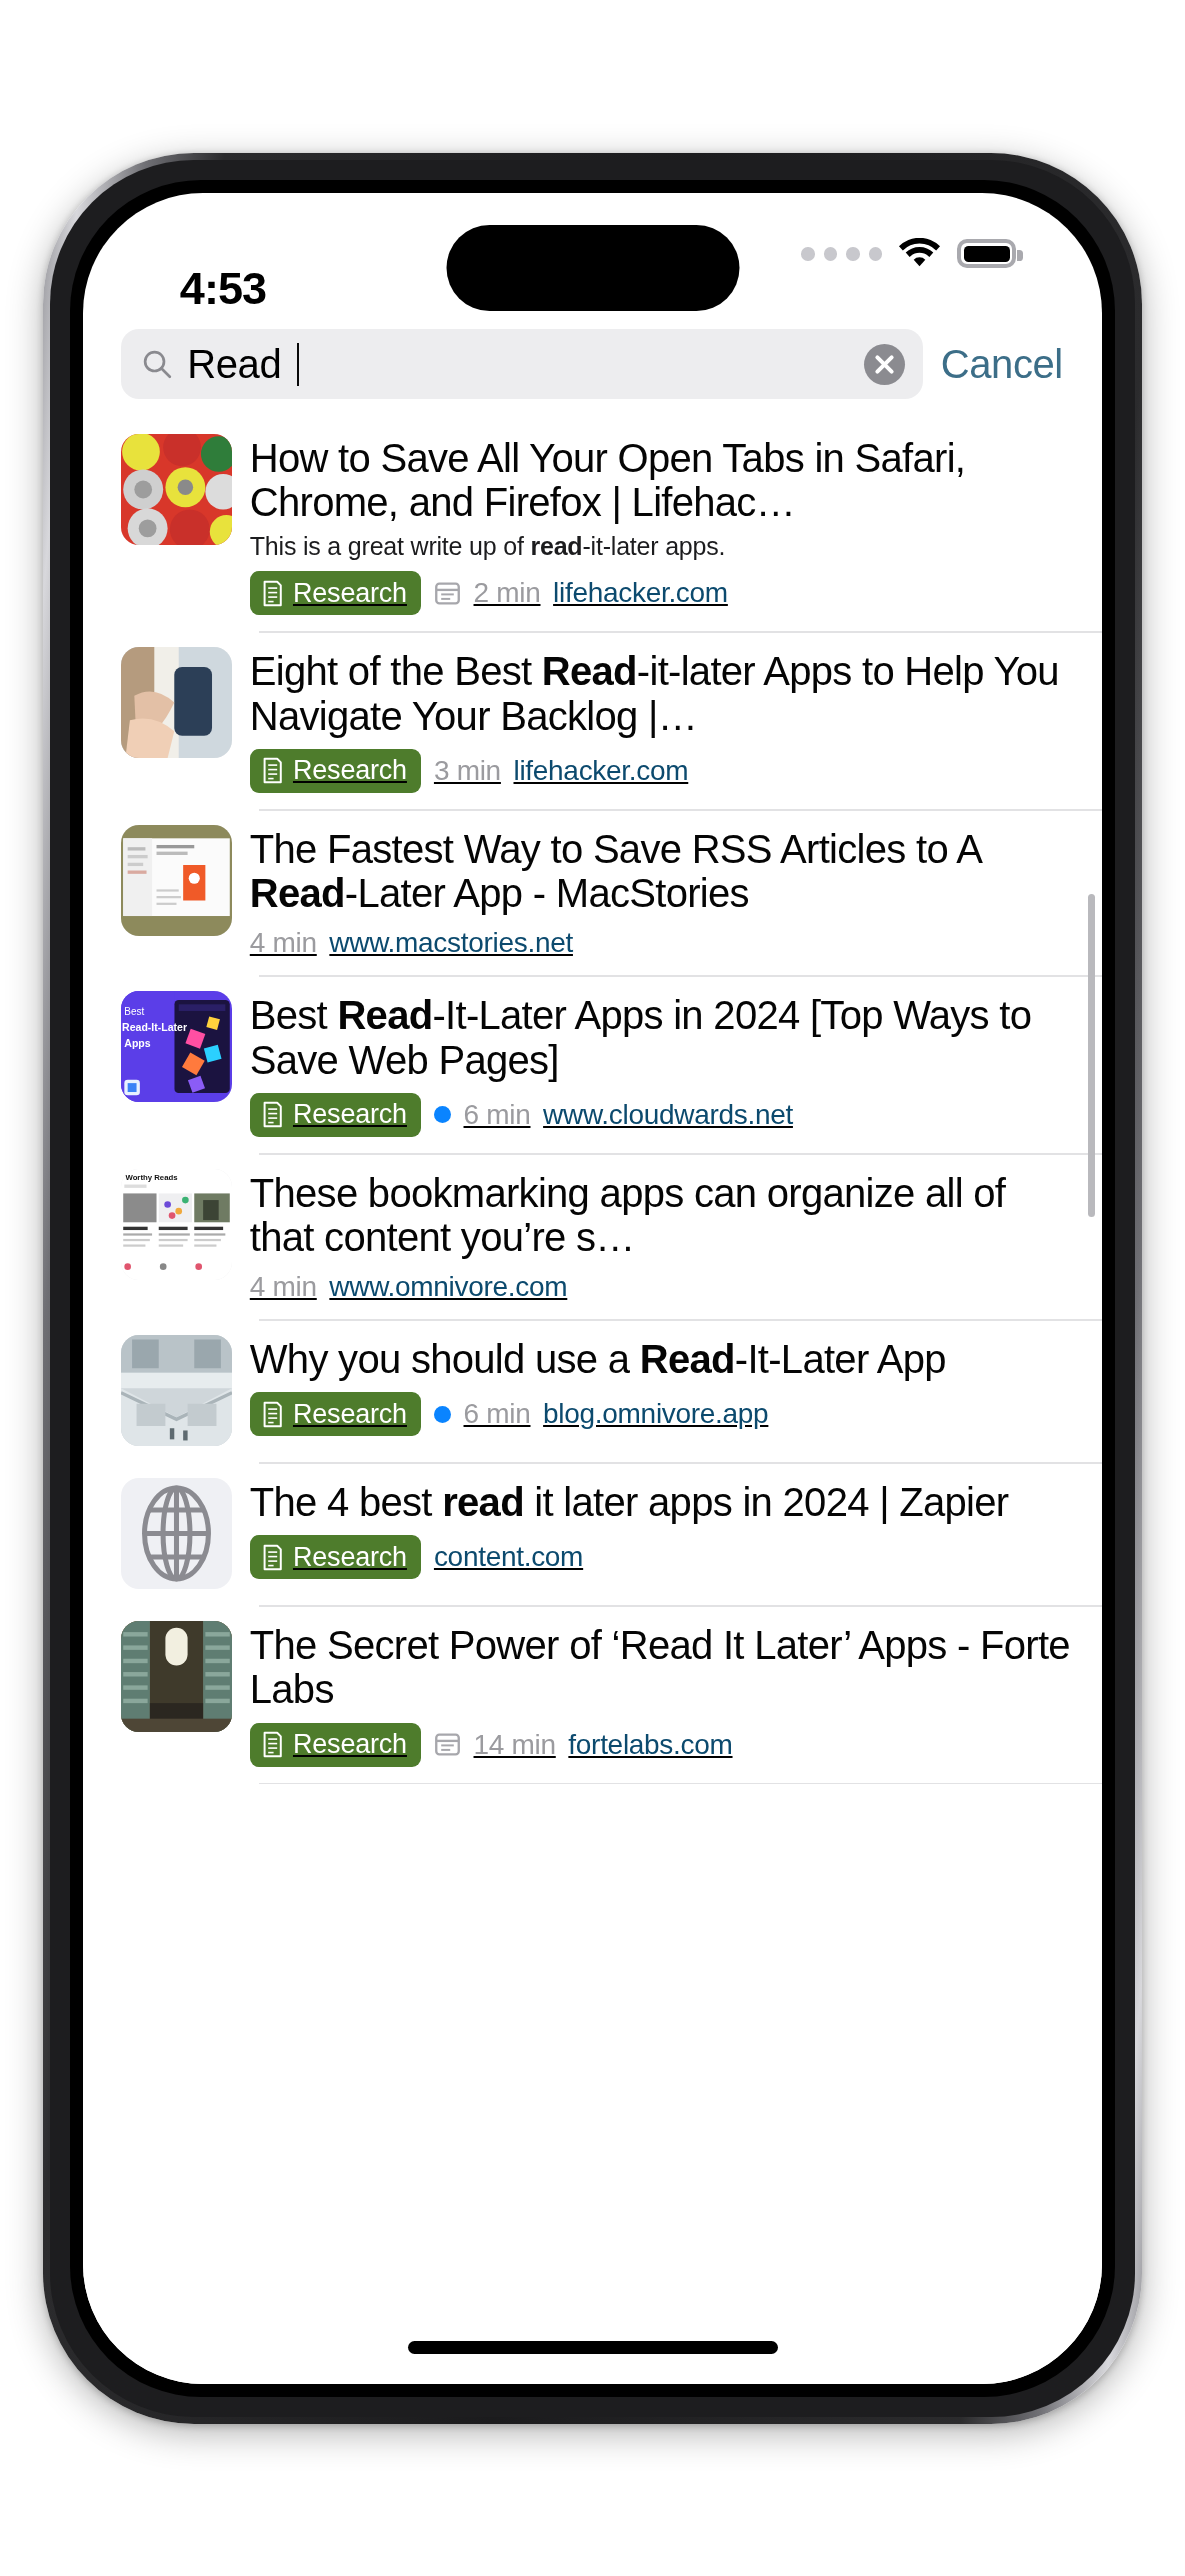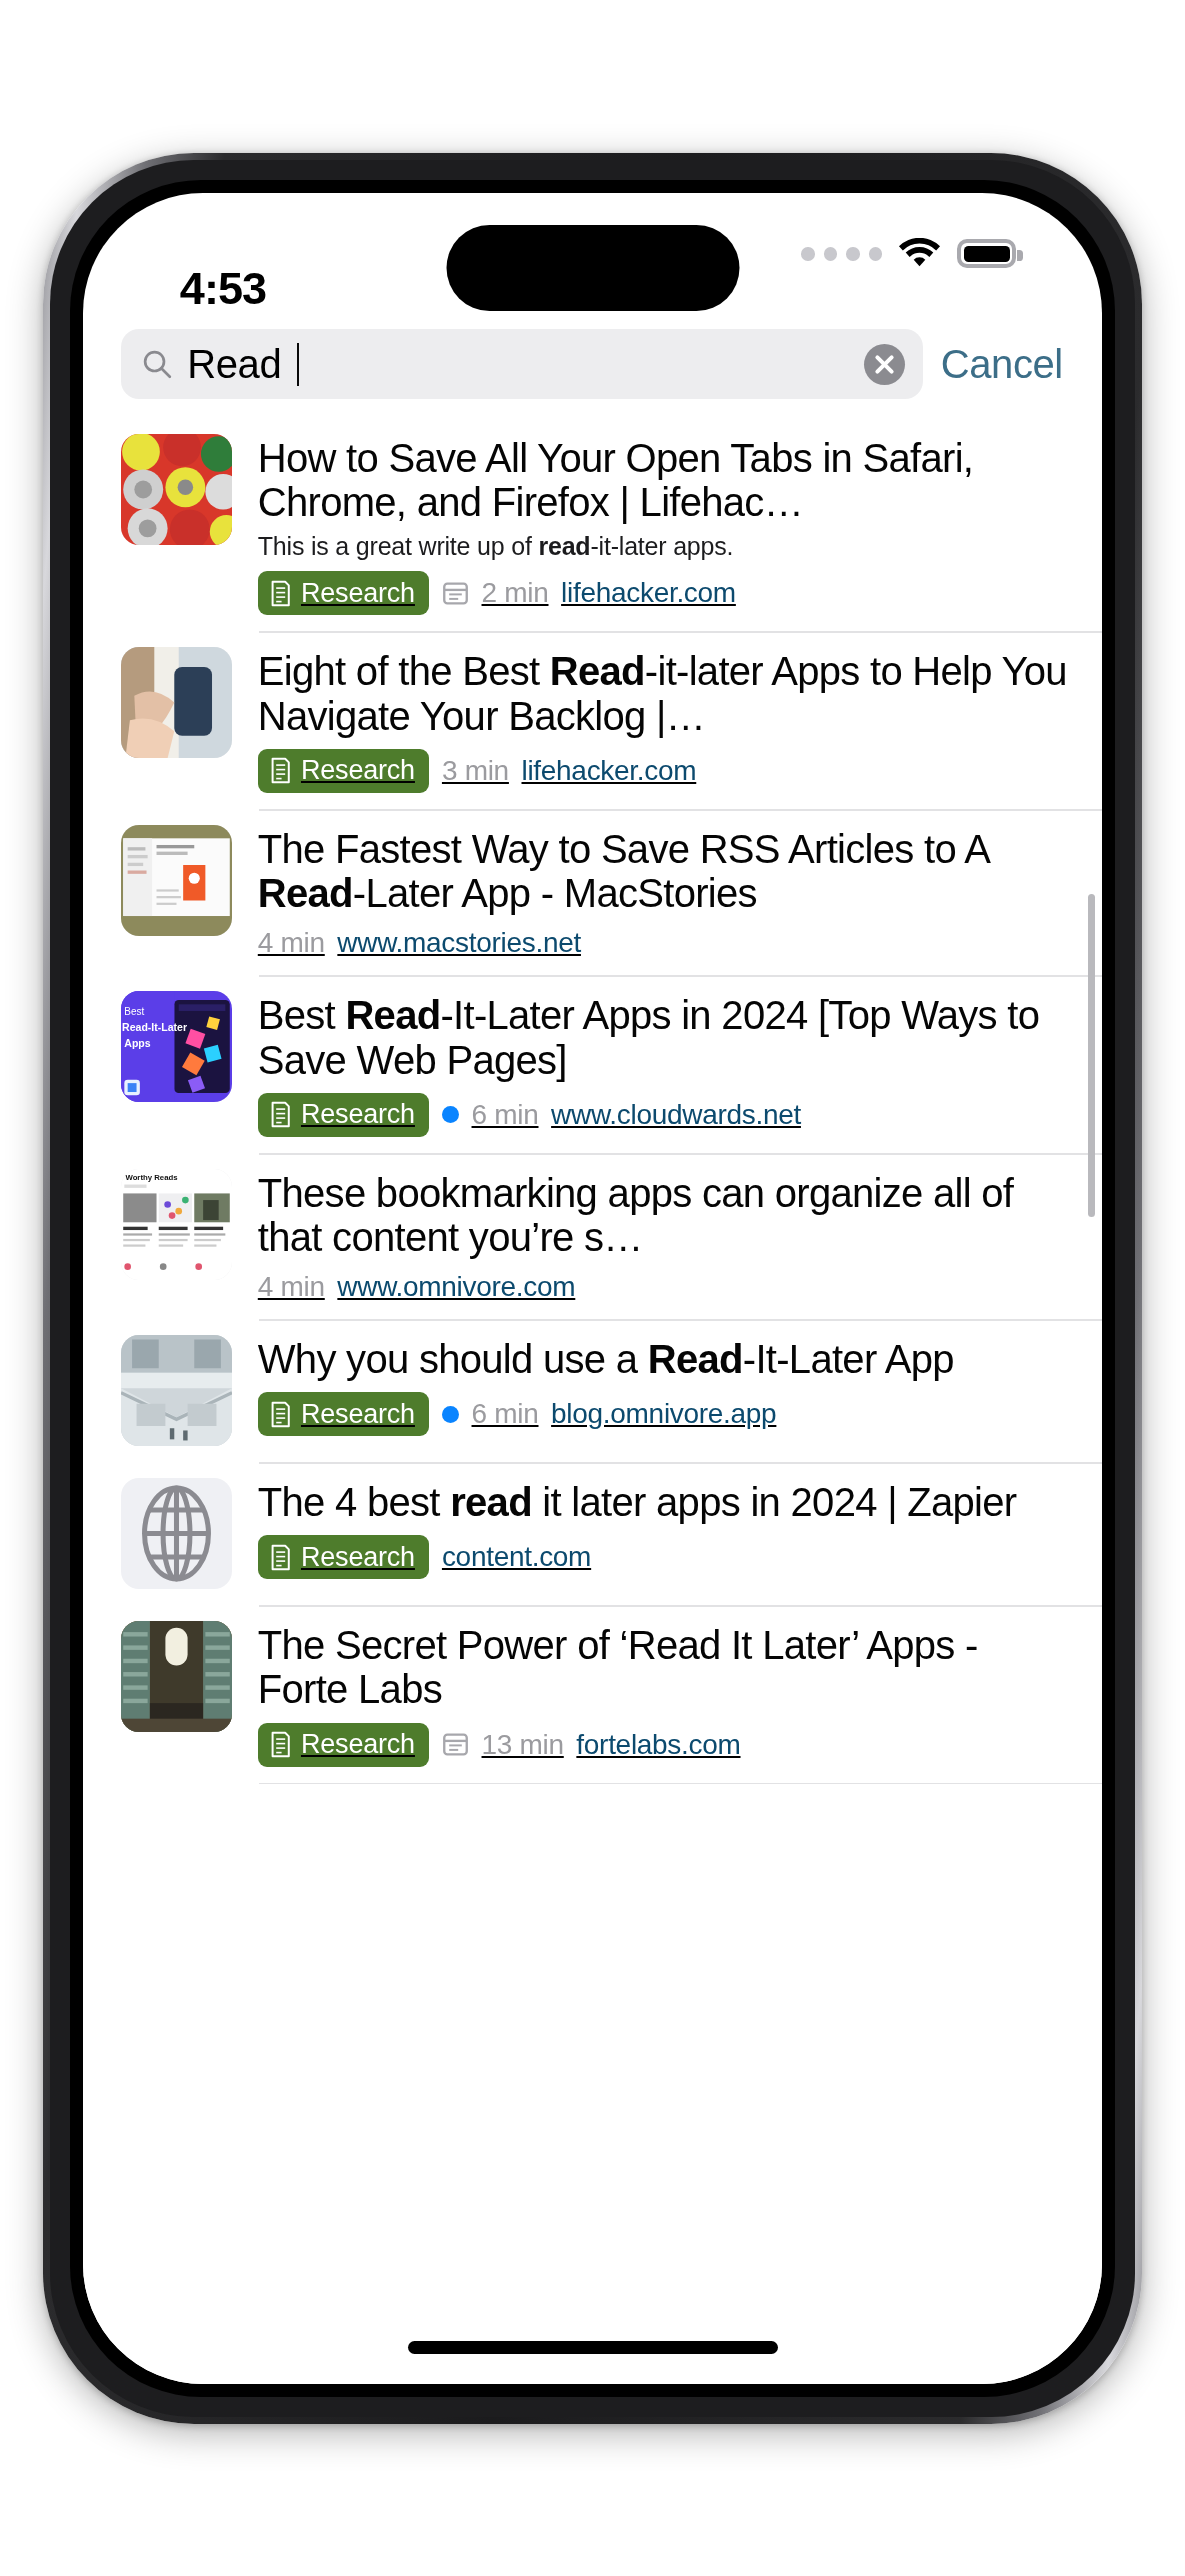--- a/index.html
+++ b/index.html
@@ -151,21 +151,21 @@
   
   .results {
     position: absolute;
     left: 0; right: 0; top: 225px; bottom: 0;
     overflow: hidden;
     background: #fff;
   }
   .row {
     display: flex;
     padding: 16px 32px 16px 38px;
-    gap: 26px;
+    gap: 18px;
     position: relative;
     align-items: flex-start;
   }
   .row + .row::before {
     content:"";
     position: absolute;
     left: 176px; right: 0; top: 0;
     height: 1.8px; background: #e2e2e4;
   }
   .list-end {
@@ -594,21 +594,21 @@
     </svg></span>
                         <span>Research</span>
                       </span>
                       <span class="note-icon">
     <svg viewBox="0 0 30 30" xmlns="http://www.w3.org/2000/svg">
       <rect x="2.5" y="4" width="25" height="22" rx="3.5" fill="none" stroke="#a7a7ac" stroke-width="2.6"></rect>
       <line x1="2.5" y1="11" x2="27.5" y2="11" stroke="#a7a7ac" stroke-width="2.6"></line>
       <line x1="8" y1="16" x2="22" y2="16" stroke="#a7a7ac" stroke-width="2.2"></line>
       <line x1="8" y1="21" x2="18" y2="21" stroke="#a7a7ac" stroke-width="2.2"></line>
     </svg></span>
-                      <span class="mins">13 min</span>
+                      <span class="mins">14 min</span>
                       <span class="domain">fortelabs.com</span>
                     </div>
      </div>
                 </div>
               </div>
             <div class="list-end"></div>
             <div class="scrollbar"></div>
           </div>
 
           <div class="home-indicator"></div>

